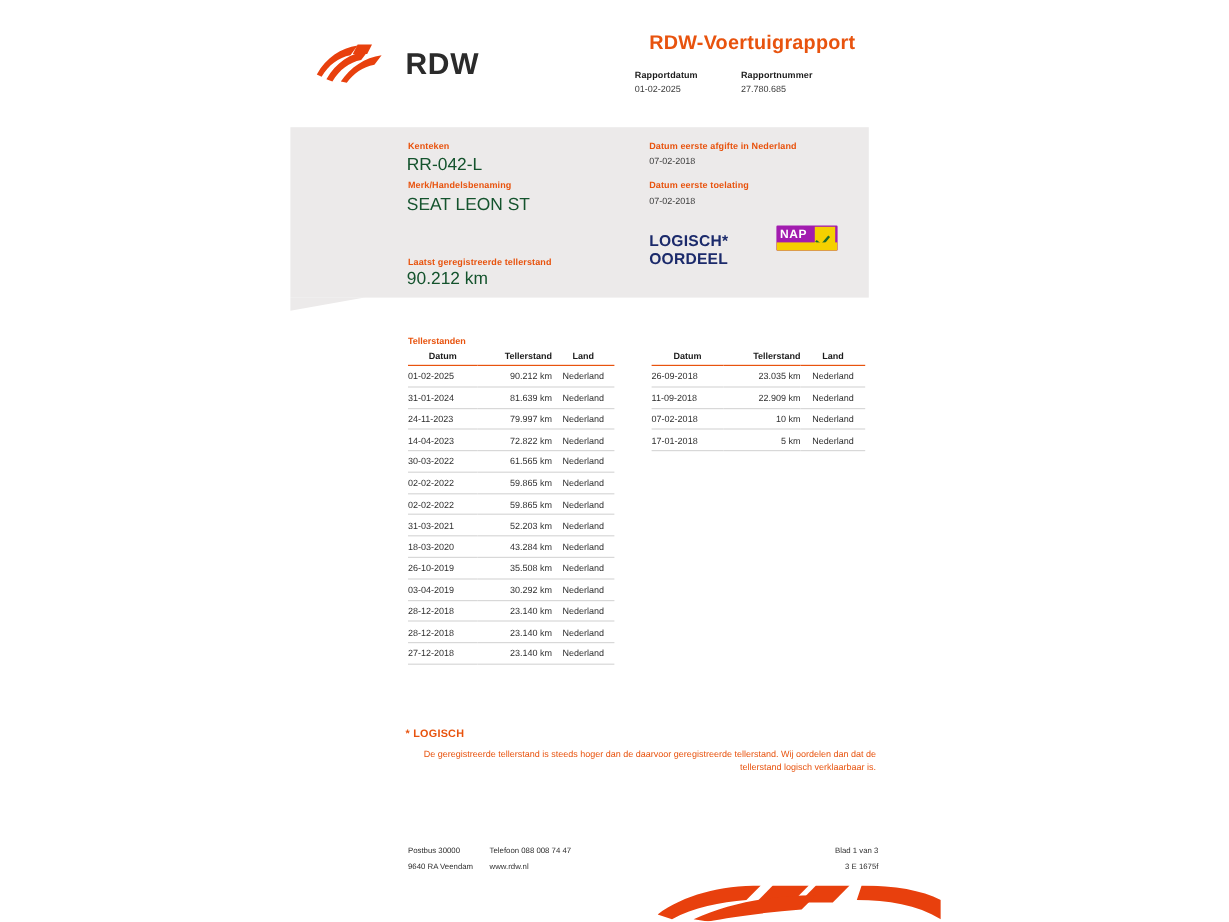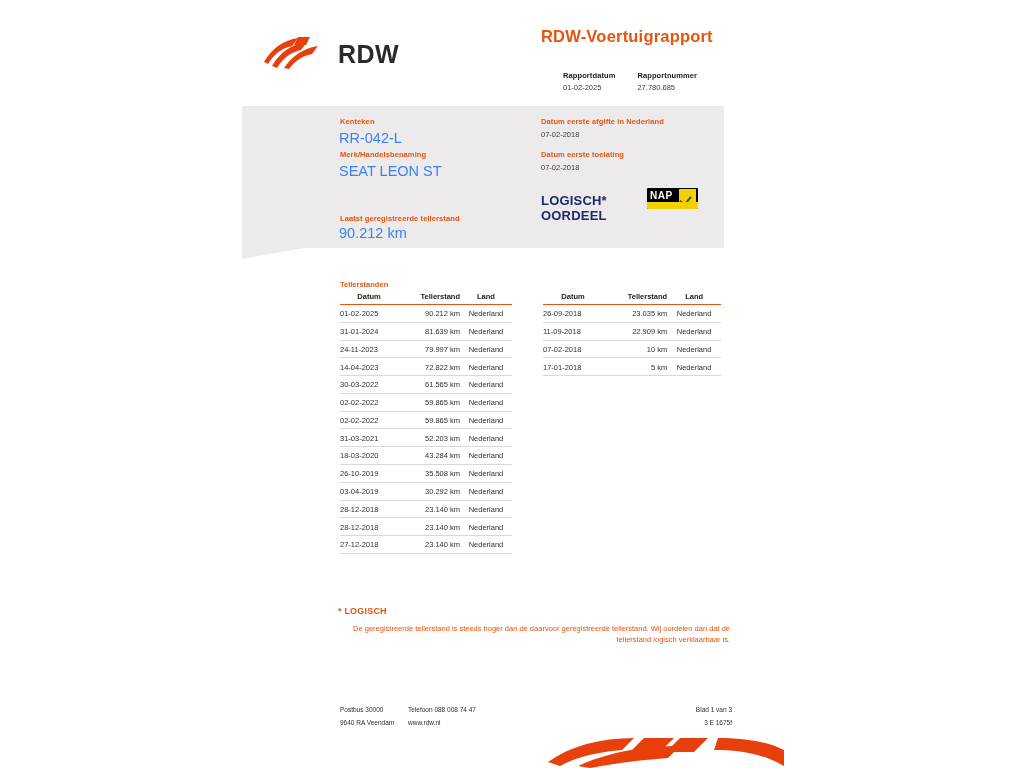--- a/index.html
+++ b/index.html
@@ -47,25 +47,24 @@
     left: 541px;
     top: 27px;
     font-size: 16.5px;
     font-weight: bold;
     color: #e8530e;
     letter-spacing: 0.2px;
   }
 
   .meta {
     position: absolute;
-    left: 563px;
+    left: 529px;
     top: 58px;
     display: flex;
-    gap: 22px;
-    margin-top: 13px;
+    gap: 36px;
   }
   .meta-col { display: flex; flex-direction: column; }
   .meta-label {
     font-size: 7.5px;
     font-weight: bold;
     color: #1b1b1b;
     letter-spacing: 0.1px;
     margin-bottom: 3px;
   }
   .meta-value {
@@ -94,21 +93,21 @@
   .lbl {
     position: absolute;
     font-size: 7.5px;
     font-weight: bold;
     color: #e8530e;
     letter-spacing: 0.1px;
   }
   .val-big {
     position: absolute;
     font-size: 14.5px;
-    color: #3b82f6;
+    color: #14532d;
   }
   .val-small {
     position: absolute;
     font-size: 7.5px;
     color: #3b3b3b;
   }
 
   .verdict {
     position: absolute;
     left: 541px;
@@ -119,21 +118,21 @@
     line-height: 15px;
     letter-spacing: 0.2px;
   }
 
   .nap-badge {
     position: absolute;
     left: 647px;
     top: 188px;
     width: 51px;
     height: 21px;
-    background: #000000;
+    background: #a21caf;
     border-radius: 1px;
     overflow: hidden;
   }
   .nap-badge .nap-word {
     position: absolute;
     left: 3px; top: 2px;
     color: #ffffff;
     font-size: 10px;
     font-weight: bold;
     letter-spacing: 0.5px;

